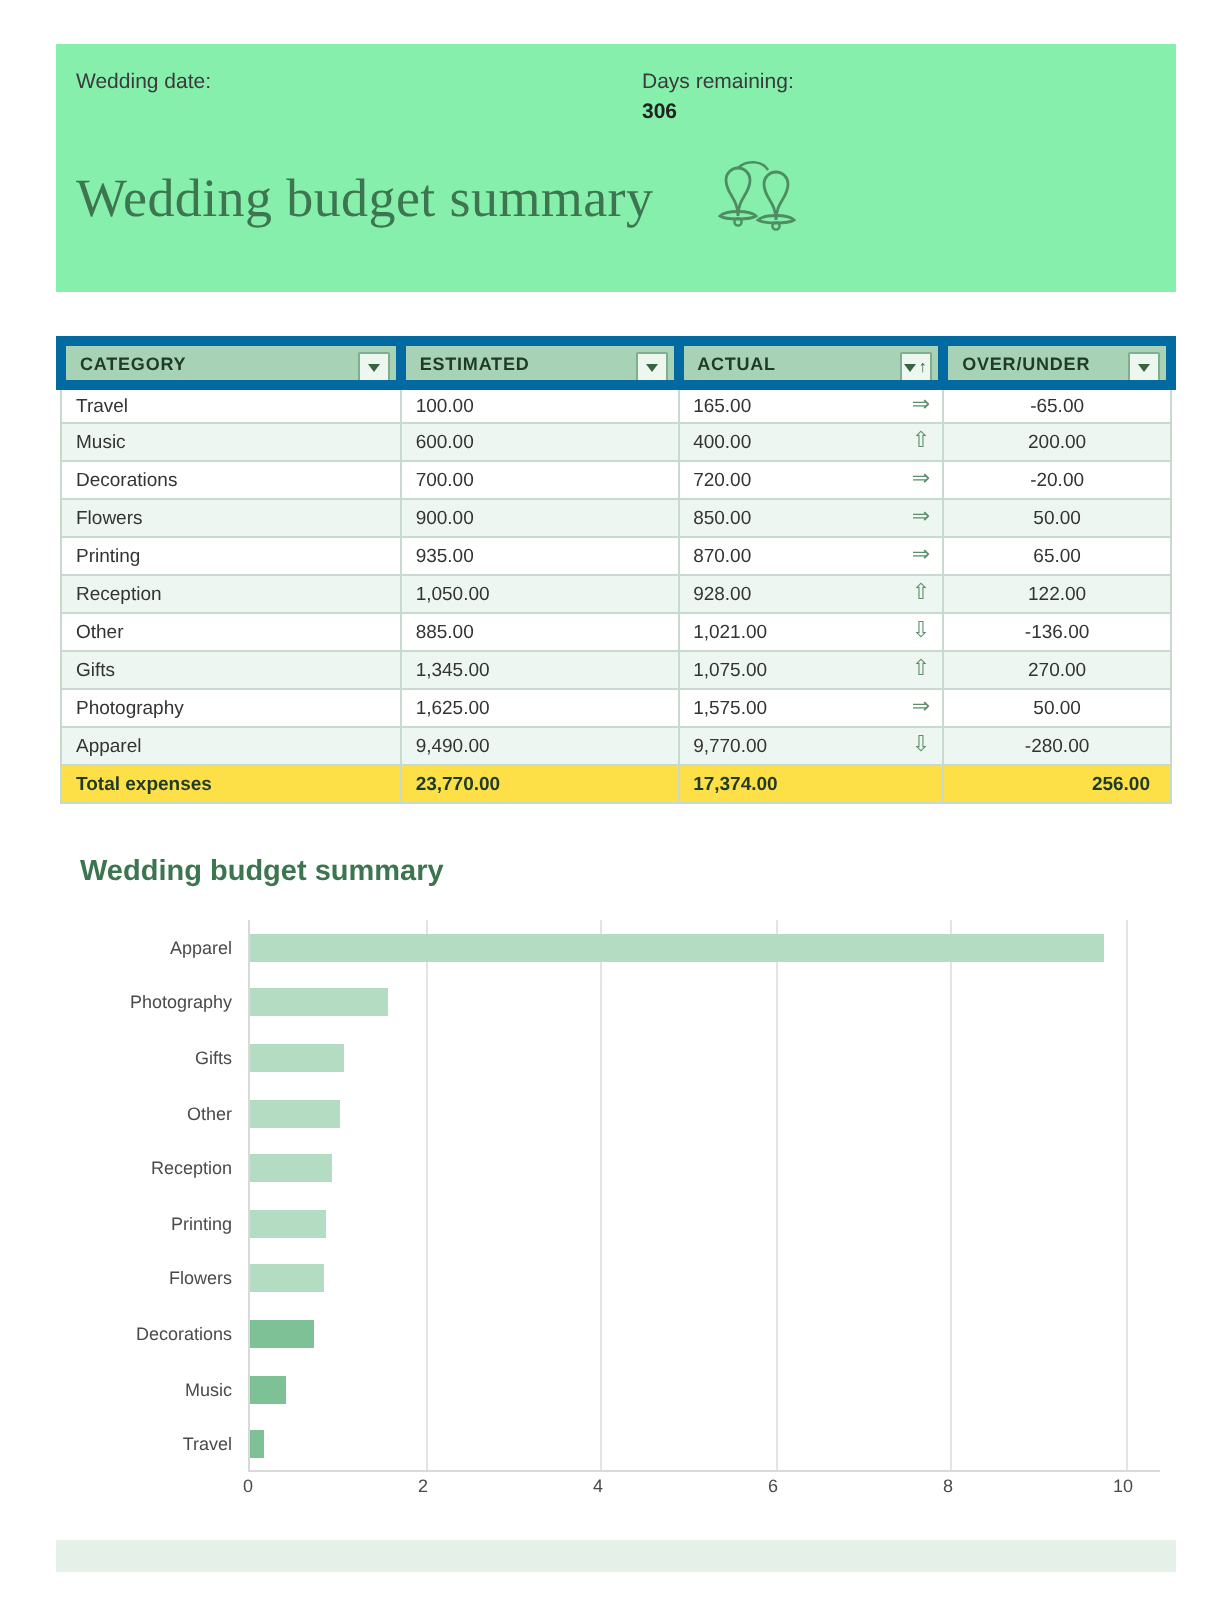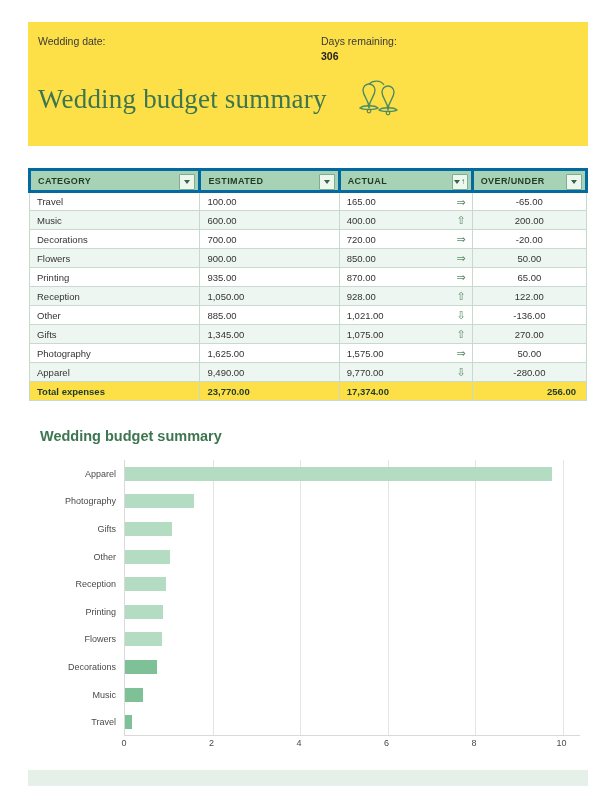--- a/index.html
+++ b/index.html
@@ -21,21 +21,21 @@
     box-sizing: border-box;
   }
 
   
   .header-band {
     position: absolute;
     left: 28px;
     top: 22px;
     width: 560px;
     height: 124px;
-    background: #fde047;
+    background: #86efac;
   }
   .meta-row {
     position: absolute;
     left: 10px;
     top: 12px;
     width: 540px;
     display: flex;
   }
   .meta-block {
     font-size: 10.5px;
@@ -88,21 +88,21 @@
     overflow: hidden;
   }
   table.budget thead th {
     background: #a8d2b5;
     color: #1f3a27;
     font-size: 9px;
     font-weight: bold;
     letter-spacing: 0.4px;
     text-align: left;
     height: 22px;
-    border: 3px solid #0369a1;
+    border: 5px solid #0369a1;
     position: relative;
   }
   .col-cat { width: 164px; }
   .col-est { width: 134px; }
   .col-act { width: 128px; }
   .col-ovr { width: 110px; text-align: right; }
   th.col-ovr { text-align: right; padding-right: 22px; }
 
   .filter-btn {
     position: absolute;

